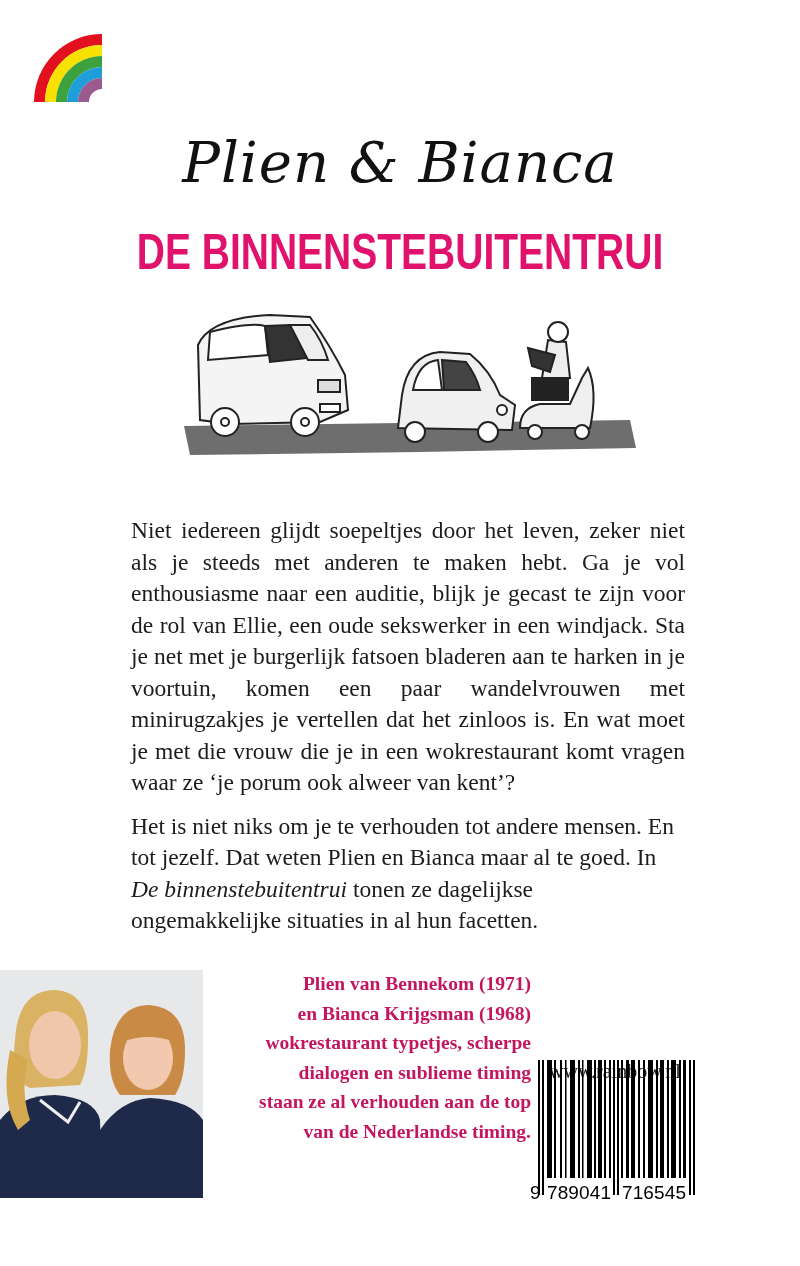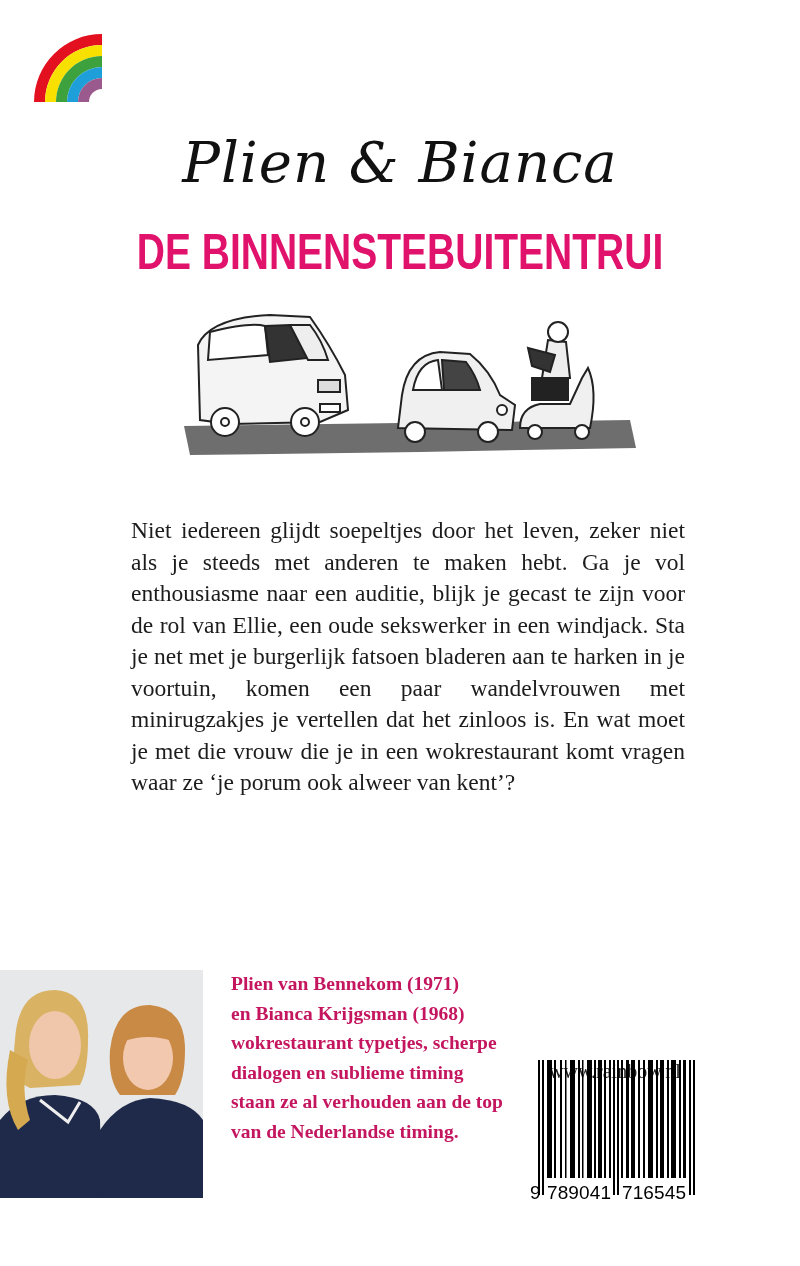--- a/index.html
+++ b/index.html
@@ -6,21 +6,21 @@
   body{width:800px;height:1266px;position:relative;overflow:hidden;font-family:"Liberation Serif","DejaVu Serif",serif;color:#222;}
   .logo{position:absolute;left:34px;top:34px;width:68px;height:68px;}
   .author{position:absolute;left:0;width:800px;top:128px;text-align:center;font-family:"DejaVu Serif",serif;font-style:italic;font-size:56px;line-height:70px;color:#111;letter-spacing:1px;}
   .title{position:absolute;left:0;width:800px;top:222px;text-align:center;font-family:"Liberation Sans",sans-serif;font-weight:bold;font-size:50px;line-height:60px;color:#e0126b;transform:scaleX(0.78);transform-origin:center;letter-spacing:0px;}
   .illu{position:absolute;left:170px;top:300px;width:470px;height:160px;}
   .blurb{position:absolute;left:119px;top:503px;width:578px;font-size:23.5px;line-height:31.5px;text-align:justify;color:#1c1c1c;}
   .blurb p{margin:12px;}
   .blurb .last{text-align:left;}
   .photo{position:absolute;left:0;top:970px;width:203px;height:228px;background:#e7e8ea;overflow:hidden;}
   .bio{position:absolute;left:231px;top:969px;width:300px;font-size:19.5px;line-height:29.5px;color:#c4155f;font-weight:bold;}
-  .bio div{white-space:nowrap;}
+  .bio div{white-space:nowrap;text-align:right;}
   .url{position:absolute;left:549px;top:1060px;font-size:20px;color:#222;}
   .barcode{position:absolute;left:530px;top:1060px;width:176px;height:142px;}
 </style>
 </head>
 <body>
 
 <svg class="logo" viewBox="0 0 68 68">
   <path d="M0,68 A68,68 0 0 1 68,0 L68,11 A57,57 0 0 0 11,68 Z" fill="#e3101f"></path>
   <path d="M11,68 A57,57 0 0 1 68,11 L68,22 A46,46 0 0 0 22,68 Z" fill="#f8e000"></path>
   <path d="M22,68 A46,46 0 0 1 68,22 L68,33 A35,35 0 0 0 33,68 Z" fill="#3da13d"></path>
@@ -63,20 +63,21 @@
     <path d="M372,78 L378,40 L396,42 L400,78 Z" fill="#eee"></path>
     <circle cx="388" cy="32" r="10" fill="#fff"></circle>
     <path d="M358,48 L385,55 L380,72 L362,66 Z" fill="#333"></path>
     <circle cx="365" cy="132" r="7" fill="#fff"></circle>
     <circle cx="412" cy="132" r="7" fill="#fff"></circle>
   </g>
 </svg>
 
 <div class="blurb">
   <p>Niet iedereen glijdt soepeltjes door het leven, zeker niet als je steeds met anderen te maken hebt. Ga je vol enthousiasme naar een auditie, blijk je gecast te zijn voor de rol van Ellie, een oude sekswerker in een windjack. Sta je net met je burgerlijk fatsoen bladeren aan te harken in je voortuin, komen een paar wandelvrouwen met minirugzakjes je vertellen dat het zinloos is. En wat moet je met die vrouw die je in een wokrestaurant komt vragen waar ze ‘je porum ook alweer van kent’?</p>
+  <p class="last"><span>Het is niet niks om je te verhouden tot andere mensen. En tot jezelf. Dat weten Plien en Bianca maar al te goed. In </span><i>De binnenstebuitentrui</i><span> tonen ze dagelijkse ongemakkelijke situaties in al hun facetten.</span></p>
 </div>
 
 <svg class="photo" viewBox="0 0 203 228">
   <rect width="203" height="228" fill="#e7e8ea"></rect>
 
   <path d="M0,228 L0,150 Q20,125 55,125 Q95,128 100,150 L102,228 Z" fill="#1f2a4a"></path>
   <path d="M15,70 Q18,20 55,20 Q90,22 88,70 Q88,100 80,115 L30,118 Q10,110 15,70 Z" fill="#d9b264"></path>
   <ellipse cx="55" cy="75" rx="26" ry="34" fill="#f0c7ab"></ellipse>
   <path d="M10,80 Q0,130 18,160 L30,150 Q20,120 28,90 Z" fill="#d4a94f"></path>
   <path d="M40,130 L68,152 L80,132" stroke="#eee" stroke-width="3" fill="none"></path>

